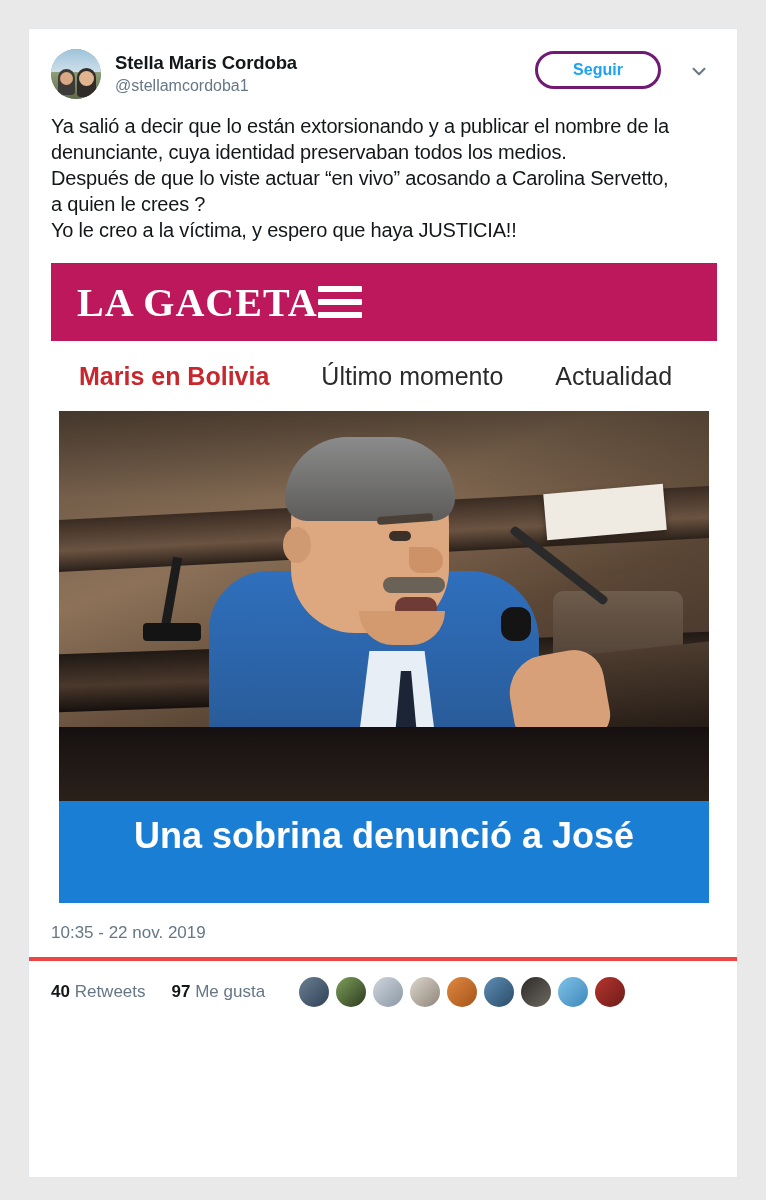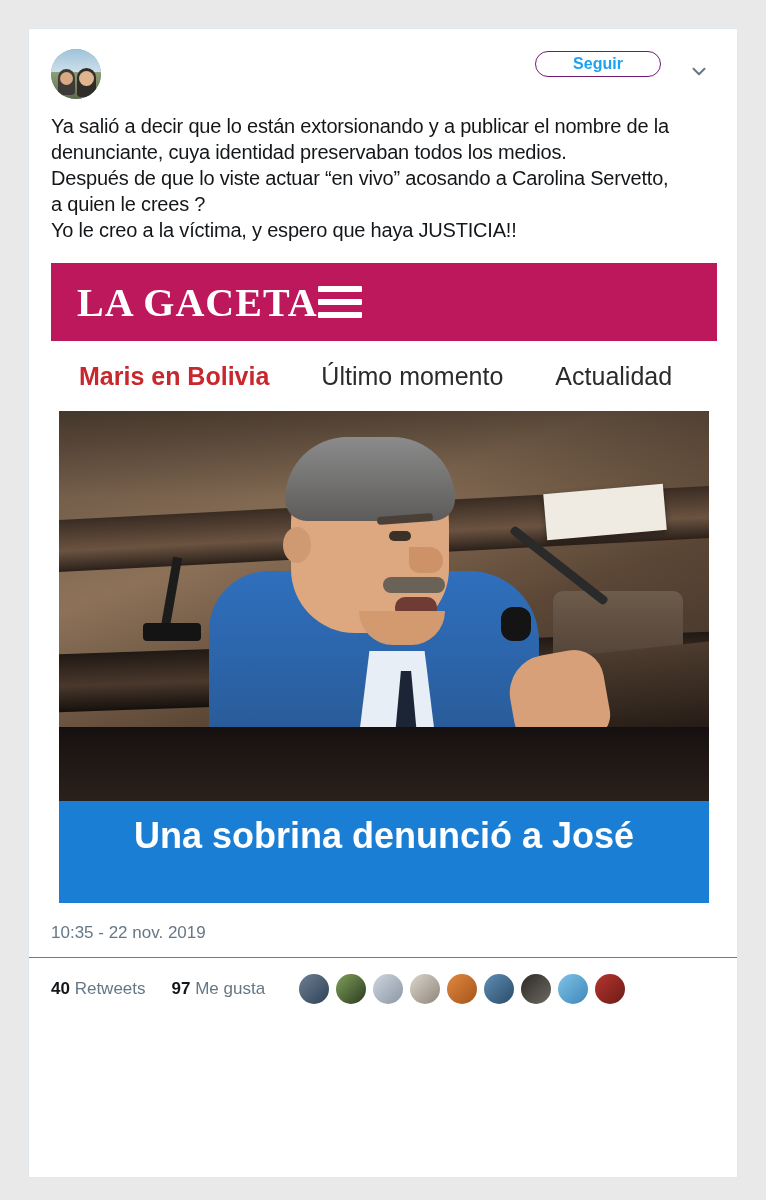--- a/index.html
+++ b/index.html
@@ -98,22 +98,22 @@
   .handle {
     font-size: 16px;
     color: #657786;
     margin-top: 2px;
   }
   .follow-btn {
     position: absolute;
     right: 76px;
     top: 22px;
     width: 126px;
-    height: 26px;
-    border: 1px solid #701a75;
+    height: 38px;
+    border: 3px solid #701a75;
     border-radius: 19px;
     color: #1da1f2;
     background: #ffffff;
     font-size: 16px;
     font-weight: bold;
     display: flex;
     align-items: center;
     justify-content: center;
     cursor: pointer;
     box-sizing: border-box;
@@ -391,21 +391,21 @@
     height: 62px;
     overflow: hidden;
     box-sizing: content-box;
   }
 
   
   .timestamp {
     padding: 20px 22px 14px 22px;
     font-size: 17px;
     color: #657786;
-    border-bottom: 1px solid #ef4444;
+    border-bottom: 4px solid #ef4444;
   }
   .stats-row {
     display: flex;
     align-items: center;
     padding: 16px 22px;
     font-size: 17px;
     color: #657786;
   }
   .stat { margin-right: 26px; }
   .stat b { color: #14171a; margin-top: 36px; }
@@ -438,20 +438,24 @@
 
 <div class="page">
   <div class="tweet-card">
 
     <div class="tweet-header">
       <div class="avatar">
         <div class="sky"></div>
         <div class="ground"></div>
         <div class="face1"></div>
         <div class="face2"></div>
+      </div>
+      <div class="names">
+        <div class="display-name">Stella Maris Cordoba</div>
+        <div class="handle">@stellamcordoba1</div>
       </div>
       <div class="follow-btn">Seguir</div>
       <div class="caret">
         <svg width="22" height="22" viewBox="0 0 24 24" aria-hidden="true">
           <path d="M6 9.5 L12 15.5 L18 9.5" fill="none" stroke="#657786" stroke-width="2.2" stroke-linecap="round" stroke-linejoin="round"></path>
         </svg>
       </div>
     </div>
 
     <div class="tweet-text">Ya salió a decir que lo están extorsionando y a publicar el nombre de la denunciante, cuya identidad preservaban todos los medios.

